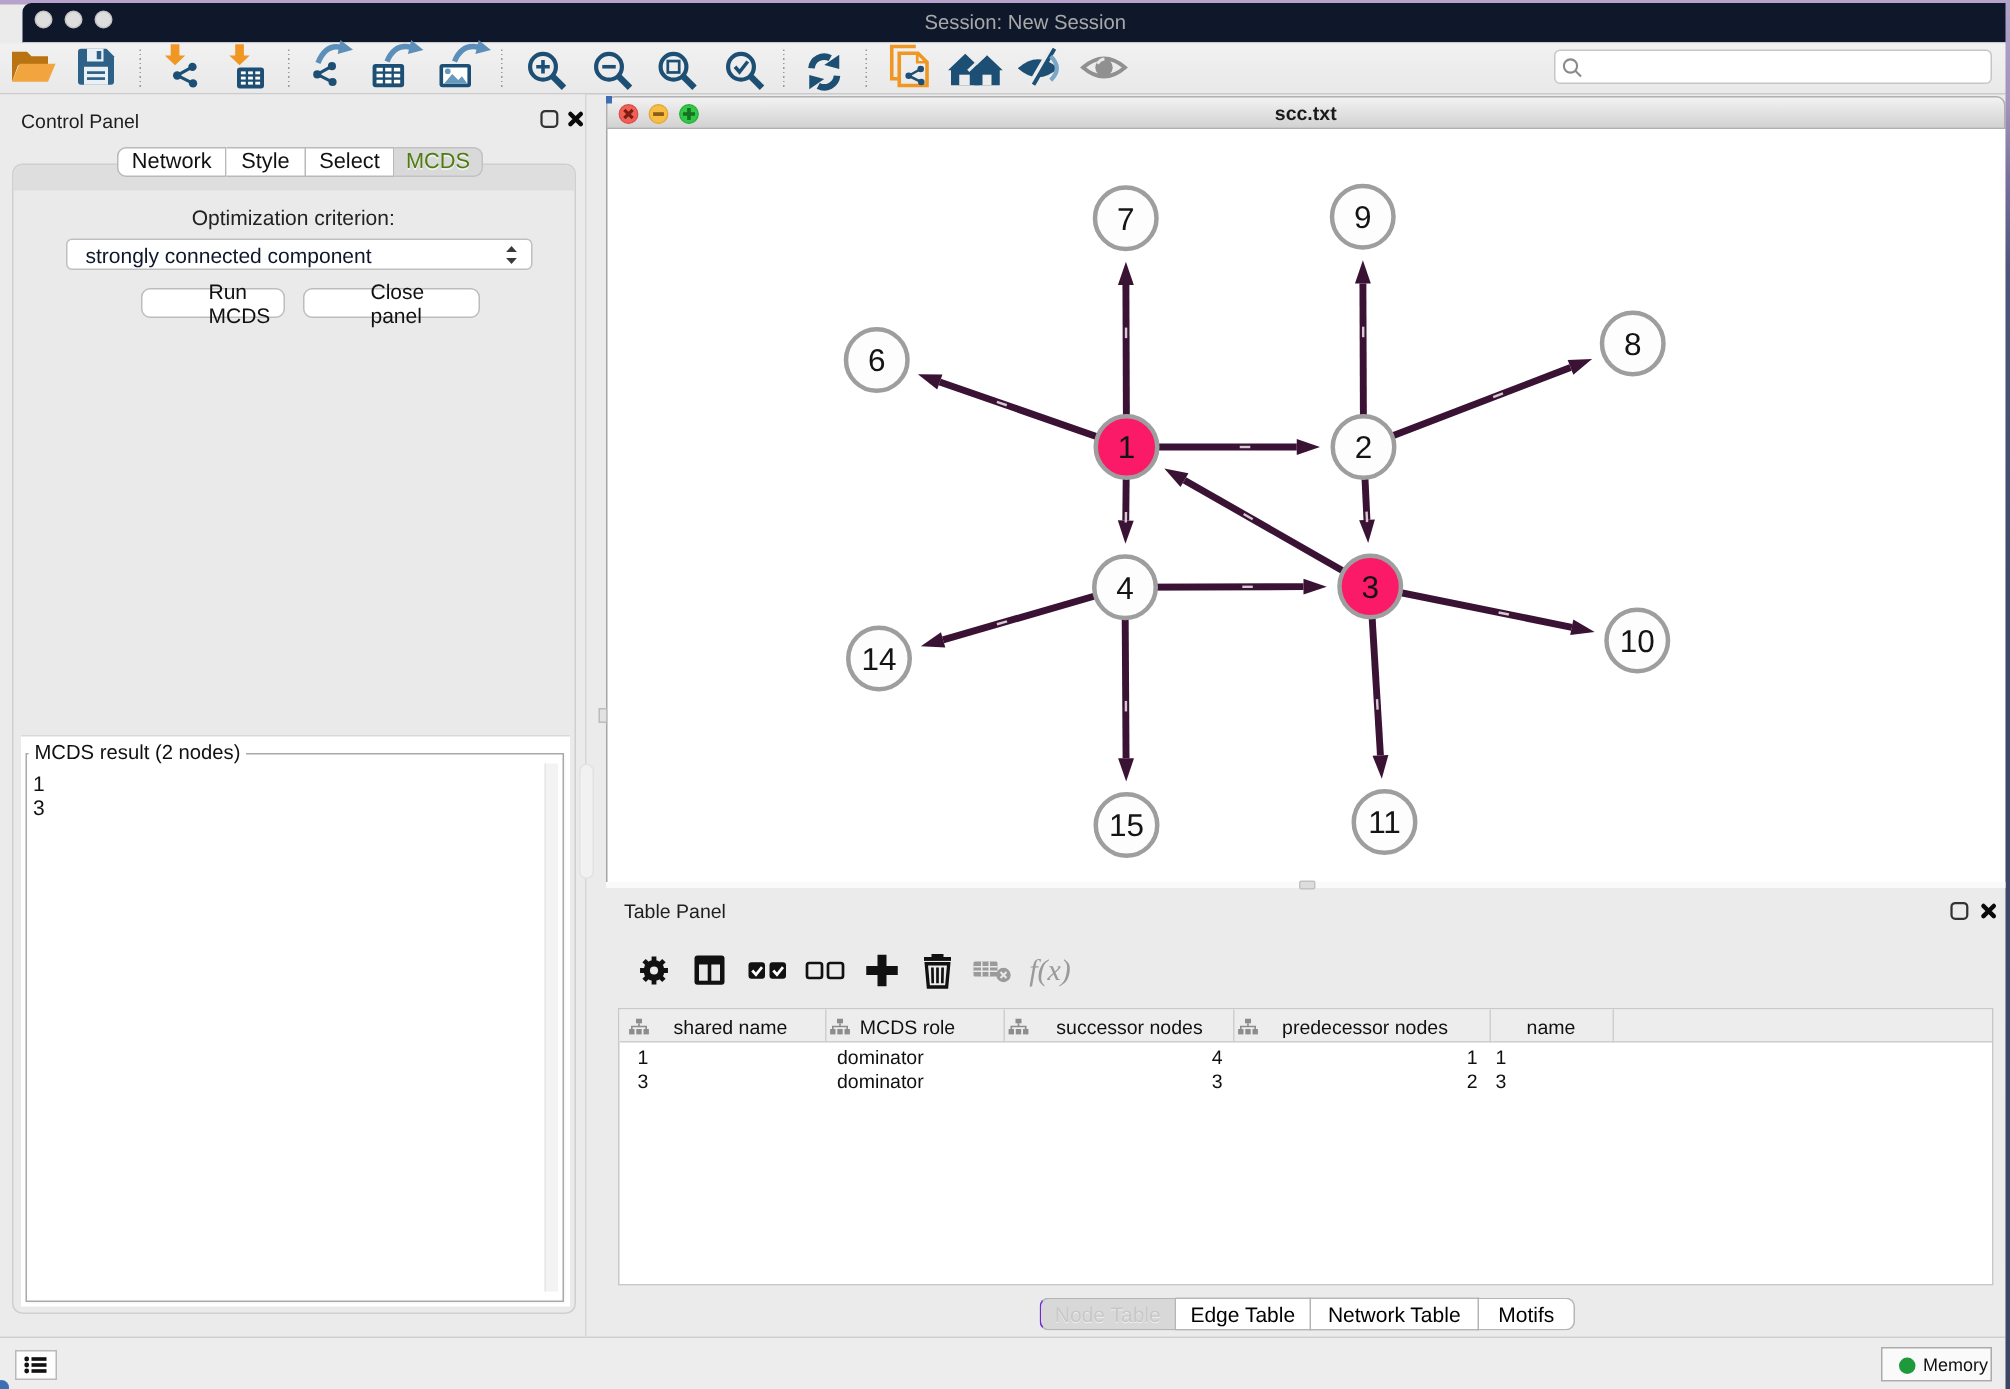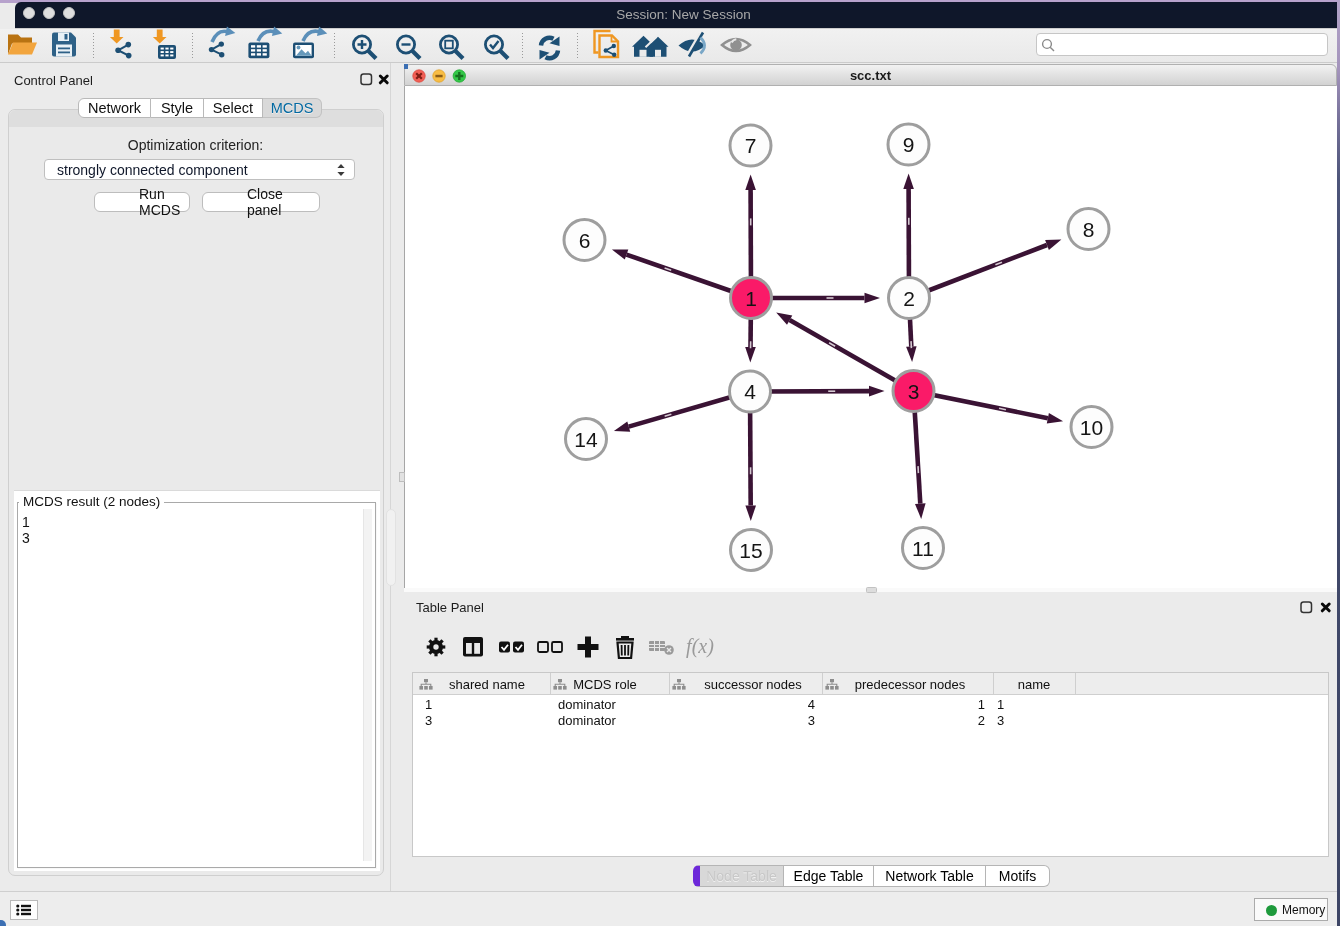--- a/index.html
+++ b/index.html
@@ -20,34 +20,34 @@
 .tsep{position:absolute;top:4px;width:1px;height:25px;
   background-image:repeating-linear-gradient(#9a9a9a 0 1px,transparent 1px 3px);}
 .search{position:absolute;left:1036px;top:4px;width:292px;height:23px;background:#fff;
   border:1px solid #c6c6c6;border-radius:4px;box-sizing:border-box;}
 .cpanel-h{font-size:13px;color:#1d1d1d;}
 .tabs{position:absolute;display:flex;font-size:14.5px;color:#111;}
 .tabs div{background:#fff;border:1px solid #b9b9b9;border-left:none;
   display:flex;align-items:center;justify-content:center;box-sizing:border-box;}
 .tabs div:first-child{border-left:1px solid #b9b9b9;border-radius:6px 0 0 6px;}
 .tabs div:last-child{border-radius:0 6px 6px 0;}
-.tabs .sel{background:#d9d9d9;color:#0369a1;text-shadow:0 1px 0 #f0f0f0;border-color:#c2c2c2;}
+.tabs .sel{background:#d9d9d9;color:#4d7c0f;text-shadow:0 1px 0 #f0f0f0;border-color:#c2c2c2;}
 .btn{position:absolute;background:#fff;border:1px solid #bdbdbd;border-radius:6px;
   font-size:14px;color:#111;display:flex;align-items:center;justify-content:center;box-sizing:border-box;padding-left:44px;}
 .frame-tb{position:absolute;left:404px;top:64px;width:933px;height:22px;
   background:linear-gradient(#f2f2f2,#d2d2d2);border:1px solid #b0b0b0;
   border-radius:6px 6px 0 0;box-sizing:border-box;}
 .canvas{position:absolute;left:404px;top:86px;width:933px;height:502px;background:#fff;
   border-left:1px solid #a6a6a6;box-sizing:border-box;}
 .canvas{border-bottom:none;}
 .cell{position:absolute;font-size:13px;color:#111;}
 .btabs{position:absolute;left:693px;top:865px;display:flex;font-size:14px;height:22px;}
 .btabs div{background:#fff;border:1px solid #b5b5b5;border-left:none;
   display:flex;align-items:center;justify-content:center;box-sizing:border-box;}
-.btabs div:first-child{border-left:7px solid #6d28d9;border-radius:6px 0 0 6px;}
+.btabs div:first-child{border-left:1px solid #6d28d9;border-radius:6px 0 0 6px;}
 .btabs div:last-child{border-radius:0 6px 6px 0;}
 .btabs .sel{background:#d8d8d8;color:#c8c8c8;text-shadow:0 1px 0 #f0f0f0;}
 </style>
 </head>
 <body>
 <div class="abs deskTop"></div>
 <div class="abs titlebar">
   <div class="tl" style="left:8px;"></div>
   <div class="tl" style="left:28px;"></div>
   <div class="tl" style="left:48px;"></div>

